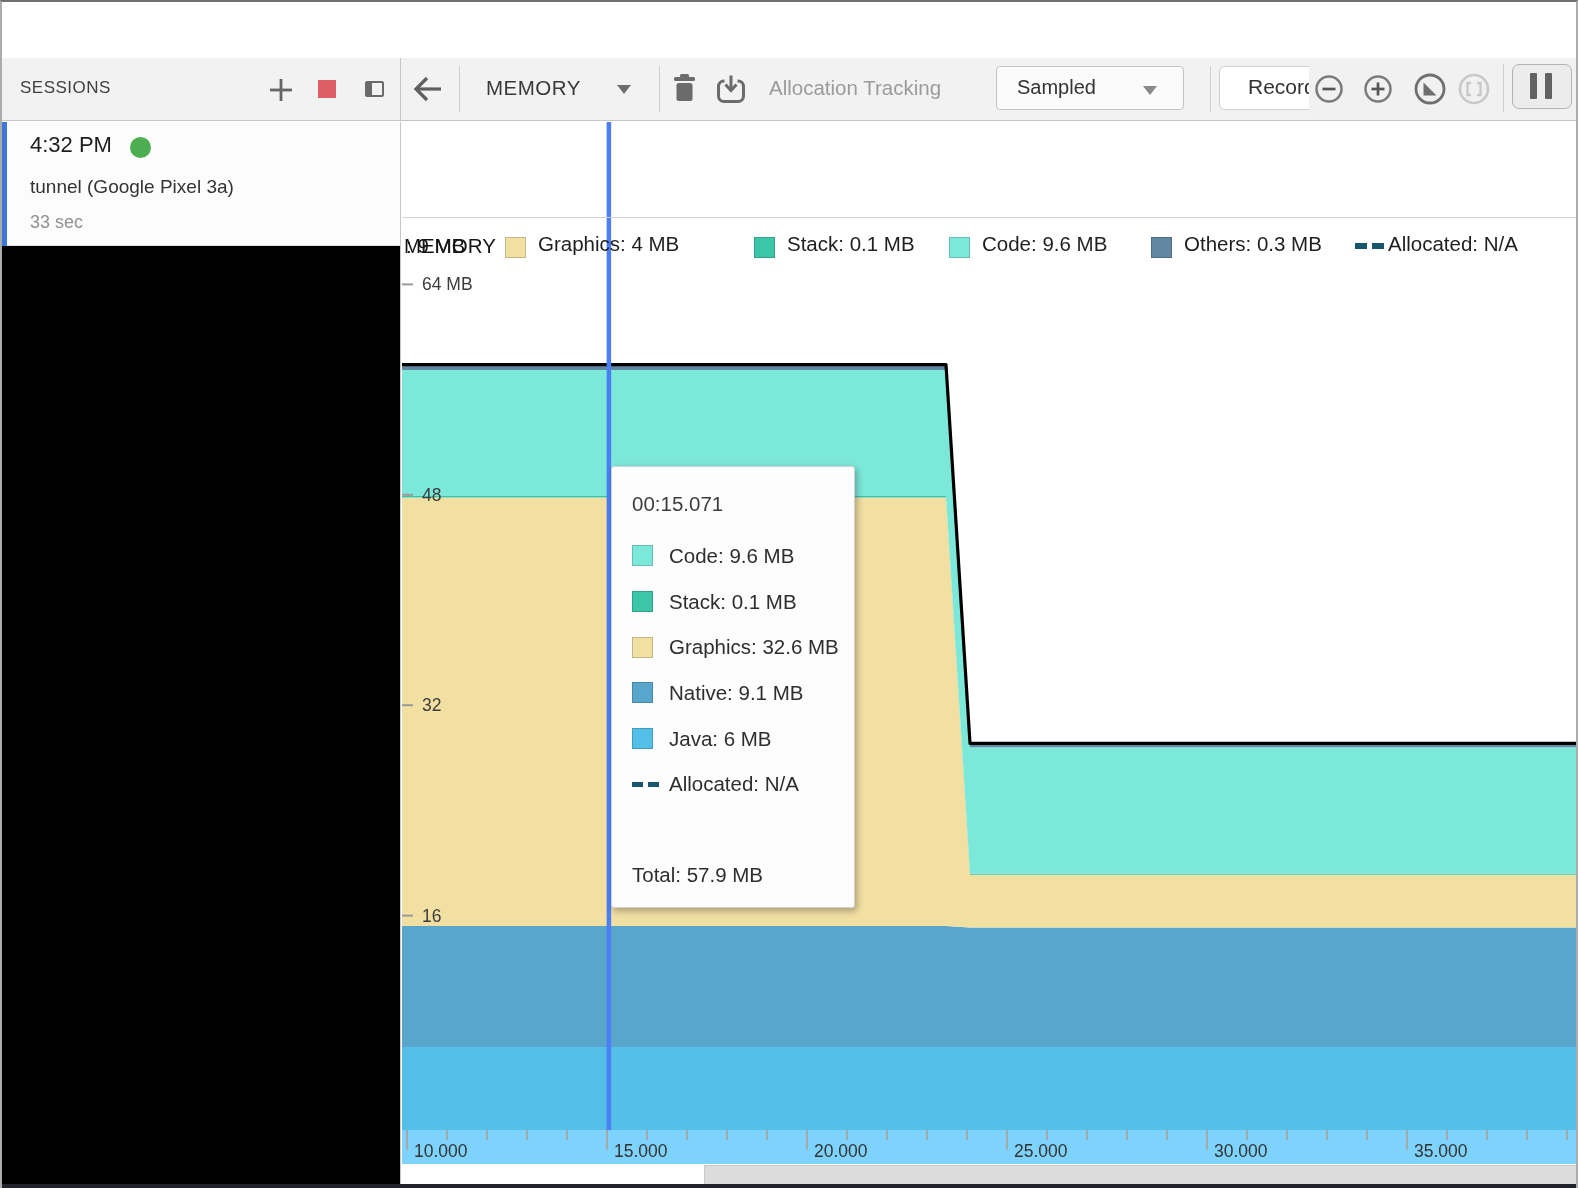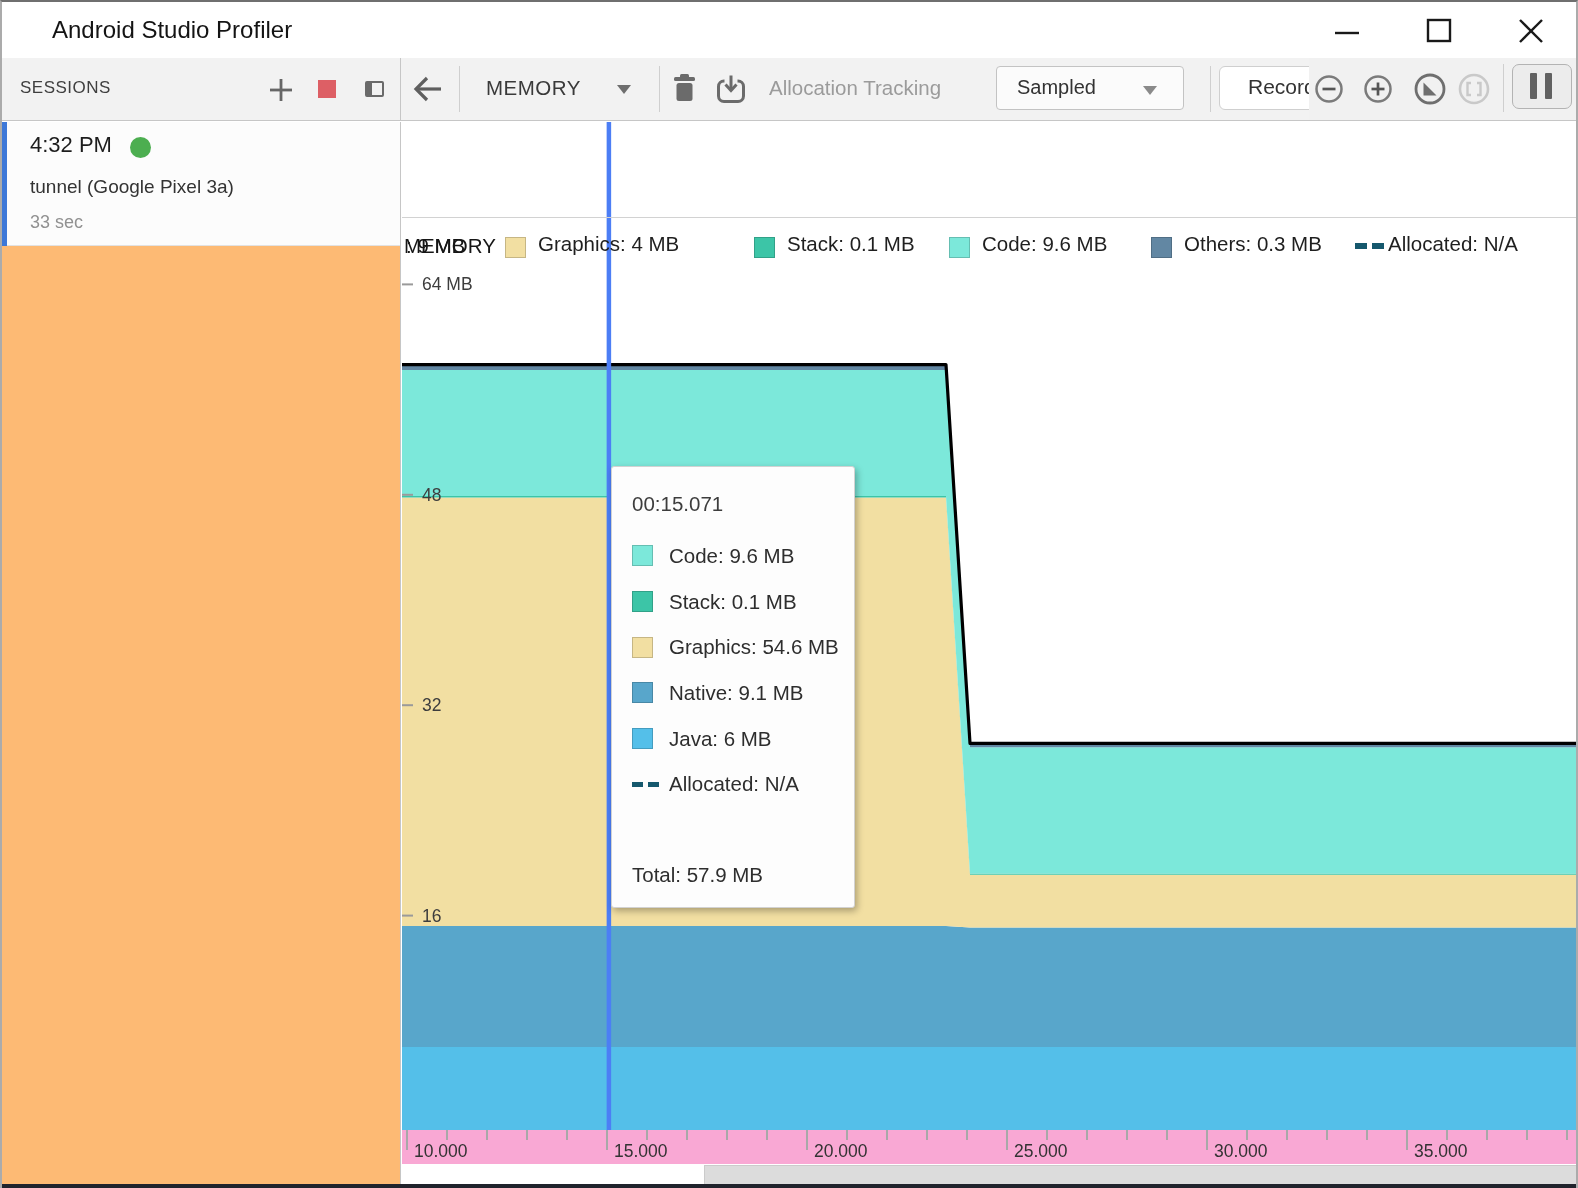--- a/index.html
+++ b/index.html
@@ -29,42 +29,42 @@
   .panel-icon { width:19px; height:16px; border:2px solid #6a6a6a; border-radius:2px; position:relative; }
   .panel-icon .fill { position:absolute; left:0; top:0; bottom:0; width:5px; background:#6a6a6a; }
   .stop-sq { width:18px; height:18px; background:#dd5f65; }
 
   
   .zoompanel { position:absolute; left:908px; top:0; width:270px; height:62px; background:#f1f1f1; }
   .pausebtn { position:absolute; left:203px; top:6px; width:60px; height:45px; background:#ececec;
               border:1.5px solid #b3b3b3; border-radius:7px; }
 
   
-  .sess-body { position:absolute; left:0; top:120px; width:399px; height:1064px; background:#fdba74;
+  .sess-body { position:absolute; left:0; top:120px; width:399px; height:1064px; background:#000000;
                border-right:1px solid #c6c6c6; }
   .sess-entry { position:absolute; left:0; top:0; width:100%; height:124px; background:#fcfcfc;
                 border-bottom:1px solid #e2e2e2; }
   .sess-accent { position:absolute; left:0; top:0; width:5px; height:124px; background:#3d78d8; }
   .sess-time { position:absolute; left:28px; top:10px; font-size:22px; color:#1d1d1d; }
   .sess-dot { position:absolute; left:128px; top:15px; width:21px; height:21px; border-radius:50%; background:#4cae50; }
   .sess-dev { position:absolute; left:28px; top:54px; font-size:19px; color:#333333; }
   .sess-dur { position:absolute; left:28px; top:90px; font-size:18px; color:#919191; }
 
   
   .chart-panel { position:absolute; left:400px; top:120px; width:1176px; height:1064px; background:#ffffff; }
   .chart-svg { position:absolute; left:0; top:0; }
   .legend-sep { position:absolute; left:0; top:95px; width:100%; height:1px; background:#d2d2d2; }
   .legend-item-label { position:absolute; top:110px; font-size:20.5px; color:#1f1f1f; white-space:nowrap; }
   .swatch { position:absolute; top:115px; width:21px; height:21px; border:1px solid rgba(0,0,0,0.18); }
   .dashpair { position:absolute; display:flex; gap:5px; }
   .dashpair i { display:block; width:12px; height:5.5px; }
   .legend-overlap { position:absolute; top:112px; font-size:20.5px; color:#161616; white-space:nowrap; }
 
   
-  .xaxis { position:absolute; left:0; top:1008px; width:100%; height:34px; background:#f9a8d4; }
+  .xaxis { position:absolute; left:0; top:1008px; width:100%; height:34px; background:#7dd3fc; }
   .xtick { position:absolute; top:0; width:1.5px; background:#a8a8a8; }
   .xlab { position:absolute; top:11px; font-size:17.5px; color:#333333; white-space:nowrap; }
   .scrollzone { position:absolute; left:0; top:1042px; width:100%; height:22px; background:#ffffff; }
   .thumb { position:absolute; left:302px; top:1px; width:874px; height:20px; background:#dcdcdc;
            border:1px solid #cbcbcb; }
 
   
   .tooltip { position:absolute; left:209px; top:344px; width:244px; height:442px; background:#fdfdfd;
              border:1px solid #d2d2d2; border-radius:3px; box-shadow:2px 3px 7px rgba(0,0,0,0.30); z-index:10; }
   .tt-title { position:absolute; left:20px; top:25px; font-size:20.5px; color:#3d3d3d; }
@@ -76,39 +76,20 @@
   .tt-text { font-size:20.5px; color:#2e2e2e; white-space:nowrap; }
   .tt-total { position:absolute; left:20px; top:396px; font-size:20.5px; color:#2e2e2e; }
 
   .bottom-border { position:absolute; left:0; bottom:0; width:100%; height:4px; background:#20232c; z-index:20; }
 </style>
 </head>
 <body>
 
 <div class="app">
 
-  <div class="titlebar">
-    <div class="title">Android Studio Profiler</div>
-    <div class="winbtn" style="left:1312px;">
-      <svg width="66" height="56">
-        <line x1="21" y1="31" x2="45" y2="31" stroke="#191919" stroke-width="2.4"></line>
-      </svg>
-    </div>
-    <div class="winbtn" style="left:1404px;">
-      <svg width="66" height="56">
-        <rect x="22" y="18" width="22" height="21" fill="none" stroke="#191919" stroke-width="2.4"></rect>
-      </svg>
-    </div>
-    <div class="winbtn" style="left:1496px;">
-      <svg width="66" height="56">
-        <line x1="22" y1="18" x2="44" y2="40" stroke="#191919" stroke-width="2.4"></line>
-        <line x1="44" y1="18" x2="22" y2="40" stroke="#191919" stroke-width="2.4"></line>
-      </svg>
-    </div>
-  </div>
 
   <div class="headerrow">
 
     <div class="sess-head">
       <div class="sess-title">SESSIONS</div>
       <div class="abs" style="left:266px; top:19px;">
         <svg width="26" height="26">
           <line x1="13" y1="2" x2="13" y2="24" stroke="#666666" stroke-width="2.8"></line>
           <line x1="2" y1="13" x2="24" y2="13" stroke="#666666" stroke-width="2.8"></line>
         </svg>
@@ -306,21 +287,21 @@
           <div class="tt-row">
             <span class="tt-sq" style="background: rgb(124, 232, 218);"></span>
             <span class="tt-text">Code: 9.6 MB</span>
           </div>
           <div class="tt-row">
             <span class="tt-sq" style="background: rgb(60, 197, 167);"></span>
             <span class="tt-text">Stack: 0.1 MB</span>
           </div>
           <div class="tt-row">
             <span class="tt-sq" style="background: rgb(242, 223, 162);"></span>
-            <span class="tt-text">Graphics: 54.6 MB</span>
+            <span class="tt-text">Graphics: 32.6 MB</span>
           </div>
           <div class="tt-row">
             <span class="tt-sq" style="background: rgb(88, 166, 203);"></span>
             <span class="tt-text">Native: 9.1 MB</span>
           </div>
           <div class="tt-row">
             <span class="tt-sq" style="background: rgb(84, 191, 233);"></span>
             <span class="tt-text">Java: 6 MB</span>
           </div>
           <div class="tt-row">

